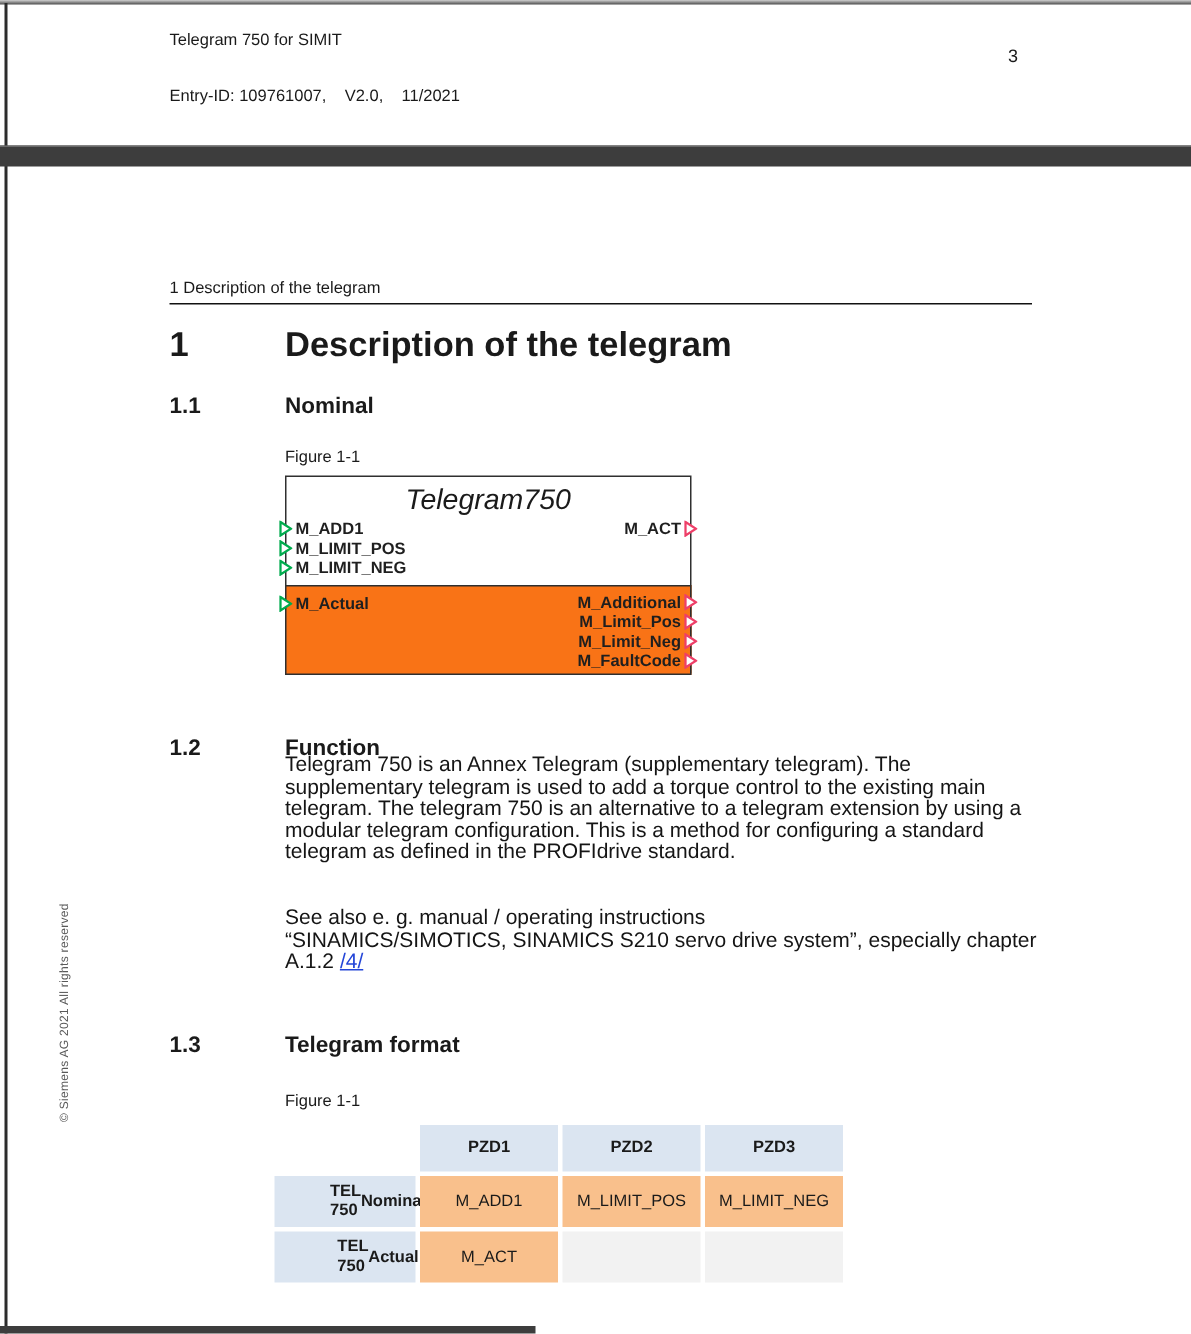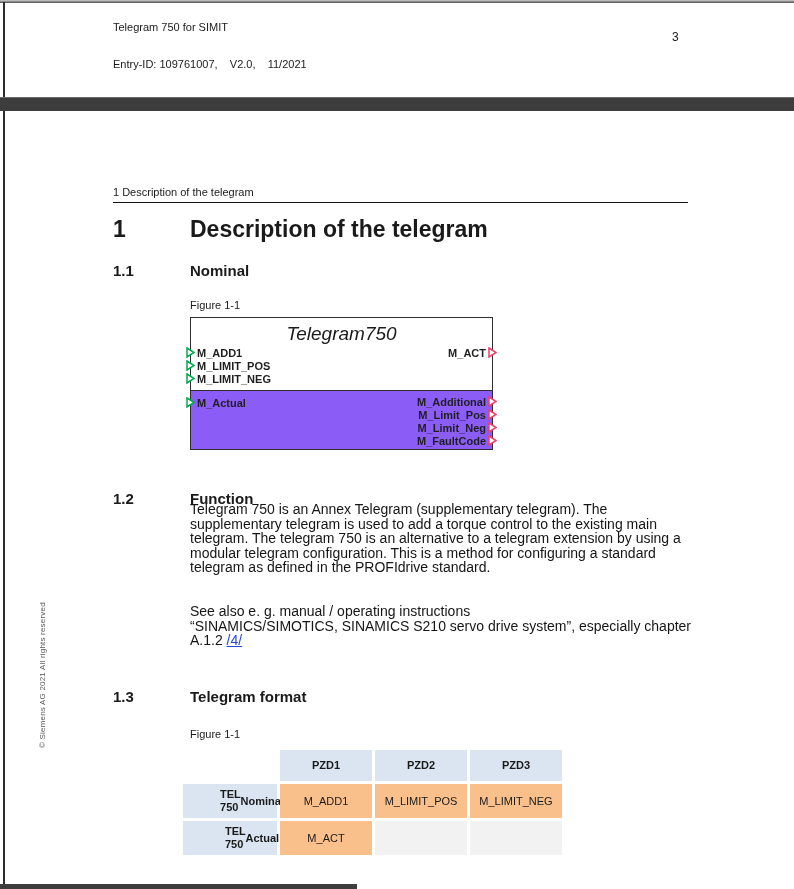--- a/index.html
+++ b/index.html
@@ -28,28 +28,28 @@
   .h2-symbol{top:262px;}
   .h2-function{top:490px;}
   .h2-format{top:688px;}
   .heading-row .num{display:inline-block;width:77px;}
 
   .fig-caption{position:absolute;left:190px;font-size:11px;}
   .fig1-caption{top:299px;}
   .fig2-caption{top:728px;}
 
   
-  .diagram{position:absolute;left:190px;top:317px;width:303px;height:132px;
+  .diagram{position:absolute;left:190px;top:317px;width:271px;height:132px;
     border:1px solid #2f2f2f;background:#fff;box-sizing:border-box;}
   .diagram-title{text-align:center;font-style:italic;font-size:19px;margin-top:5px;}
   .port-row{position:absolute;height:13px;display:flex;align-items:center;gap:2px;
     font-size:11px;font-weight:700;color:#1f1f1f;white-space:nowrap;}
   .port-row svg{flex:0 0 auto;display:block;}
   .diagram-lower{position:absolute;left:-1px;top:72px;width:calc(100% + 2px);height:60px;
-    background:#8b5cf6;border:1px solid #2f2f2f;box-sizing:border-box;text-align:right;}
+    background:#f97316;border:1px solid #2f2f2f;box-sizing:border-box;text-align:right;}
   .tri-in{stroke:#00ab4e;}
   .tri-out{stroke:#ee3f68;}
 
   
   .body-par{position:absolute;left:190px;width:508px;font-size:14px;line-height:14.6px;color:#151515;}
   .par-function{top:502px;}
   .par-seealso{top:604px;}
   .ref-link{color:#2446d8;text-decoration:underline;cursor:pointer;}
 
   

